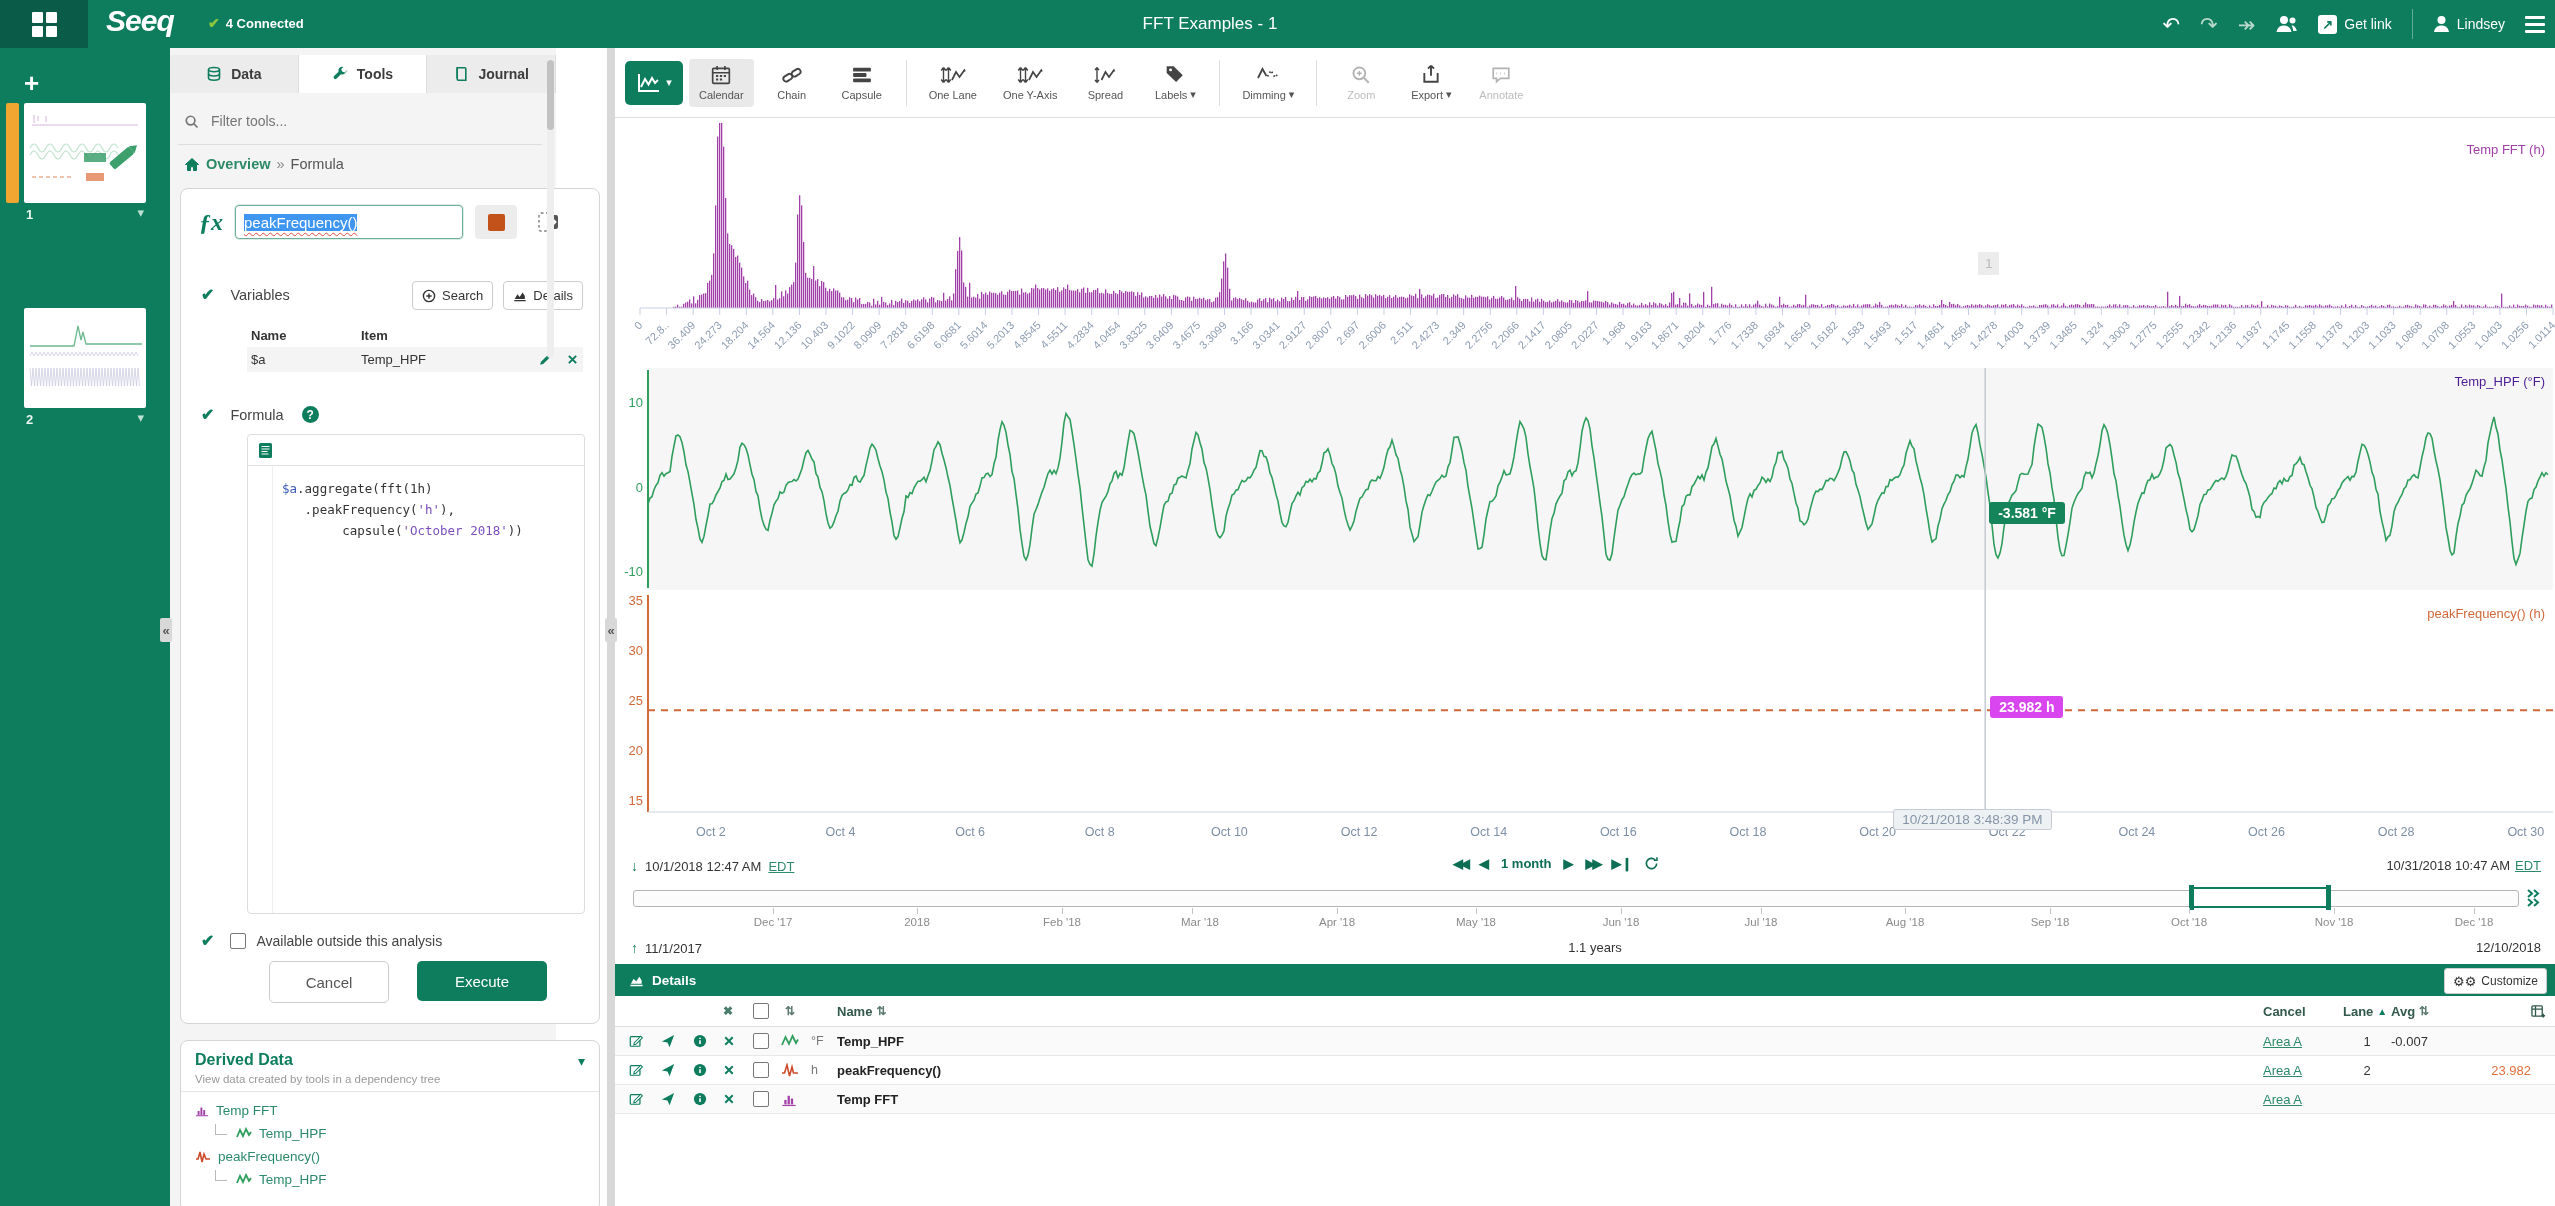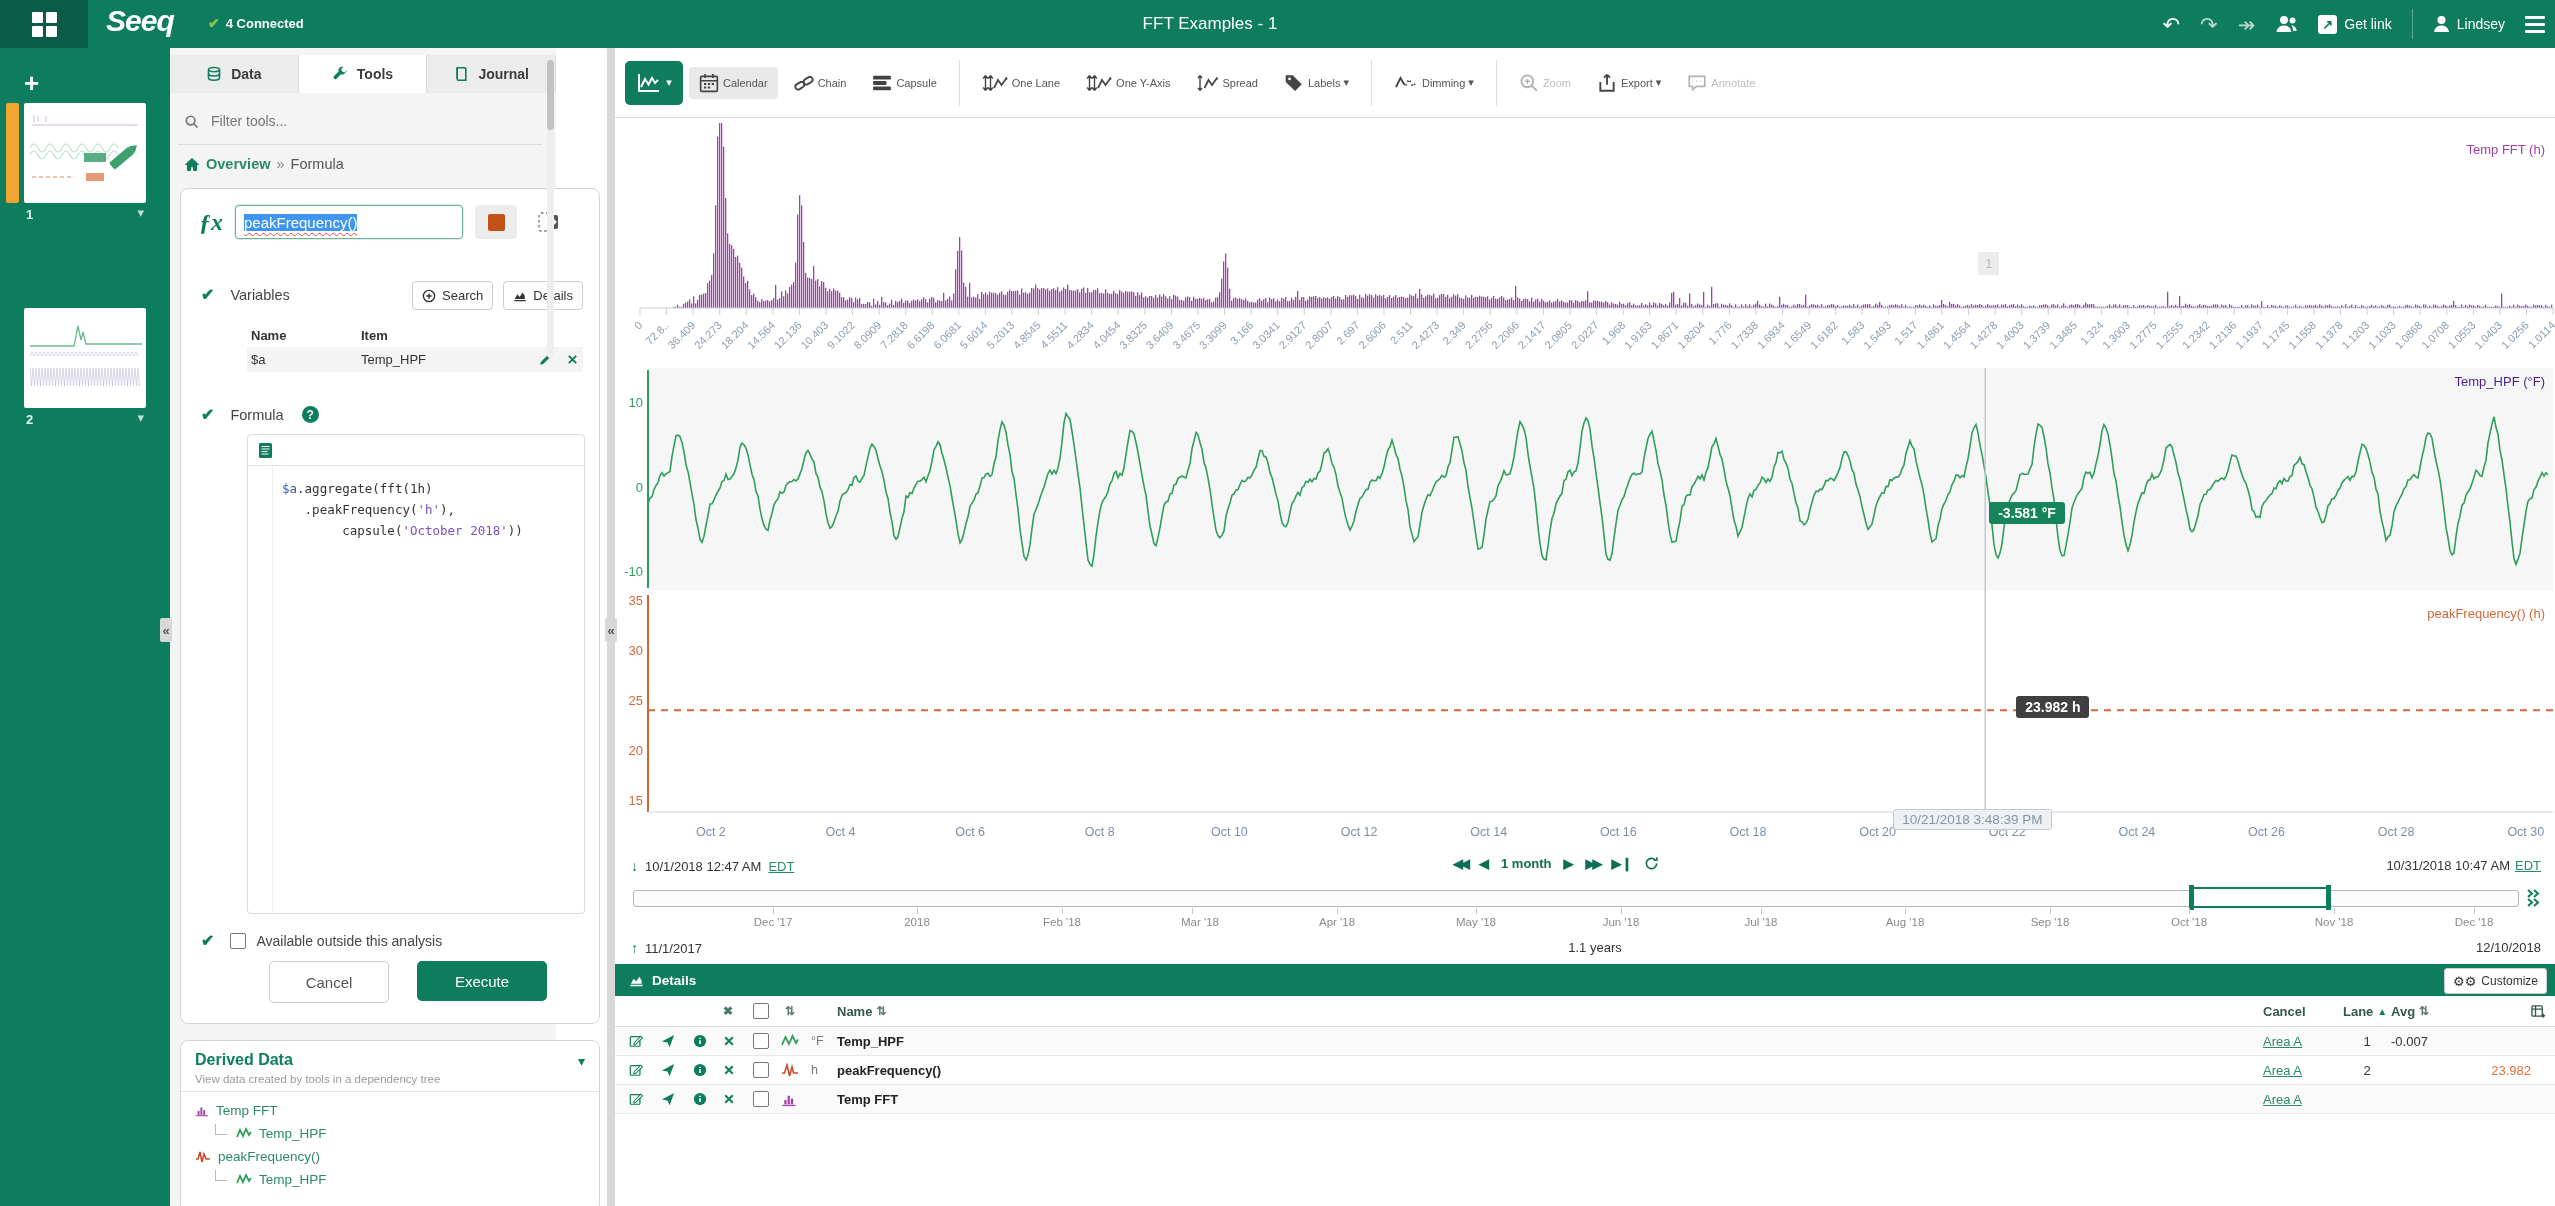--- a/index.html
+++ b/index.html
@@ -95,31 +95,31 @@
   .scrolltrack{position:absolute;right:2px;top:10px;width:7px;height:300px;background:#eee;border-radius:4px;}
   .scrollthumb{position:absolute;right:2px;top:12px;width:7px;height:70px;background:#c2c2c2;border-radius:4px;}
 
   .gutter-hl{position:absolute;left:607px;top:48px;width:8px;bottom:0;background:#d8d8d8;}
   .collapser{position:absolute;color:#555;font-size:13px;font-weight:bold;background:#d8d8d8;border-radius:2px;width:12px;height:24px;display:flex;align-items:center;justify-content:center;cursor:pointer;z-index:5;}
 
   
   .content{position:absolute;left:615px;top:48px;right:0;bottom:0;background:#fff;}
   .chart-toolbar{position:absolute;left:0;top:0;right:0;height:70px;border-bottom:1px solid #ddd;display:flex;align-items:center;gap:6px;padding-left:10px;box-sizing:border-box;}
   .viewbtn{width:58px;height:44px;background:#0d7d5d;border-radius:5px;color:#fff;display:flex;align-items:center;justify-content:center;gap:4px;cursor:pointer;}
-  .tbtn{display:flex;align-items:center;gap:4px;padding:6px 10px;border-radius:4px;color:#444;cursor:pointer;min-width:44px;}
+  .tbtn{display:flex;flex-direction:column;align-items:center;gap:4px;padding:6px 10px;border-radius:4px;color:#444;cursor:pointer;min-width:44px;}
   .tbtn .lbl{font-size:11px;color:#555;white-space:nowrap;display:flex;align-items:center;gap:3px;}
   .tbtn.active{background:#e9e9e9;}
   .tbtn.disabled{opacity:.4;}
   .tsep{width:1px;height:46px;background:#ddd;margin:0 6px;}
 
   #chart{position:absolute;left:0;top:70px;width:1940px;height:732px;}
   .lanelabel{position:absolute;font-size:13px;white-space:nowrap;}
   .badge1{position:absolute;left:1316px;top:134px;background:#ececec;color:#b9b9b9;font-size:13px;padding:4px 7px;}
   .tt-green{position:absolute;left:1326px;top:384px;background:#15845a;color:#fff;font-size:14px;font-weight:bold;padding:3px 9px;border-radius:3px;white-space:nowrap;}
-  .tt-orange{position:absolute;left:1328px;top:577px;background:#404040;color:#fff;font-size:14px;font-weight:bold;padding:3px 9px;border-radius:3px;white-space:nowrap;margin-left:26px;}
+  .tt-orange{position:absolute;left:1328px;top:577px;background:#d946ef;color:#fff;font-size:14px;font-weight:bold;padding:3px 9px;border-radius:3px;white-space:nowrap;}
   .tt-date{position:absolute;left:1232px;top:691px;background:#eef1f3;border:1px solid #c5cbd3;color:#8595a8;font-size:13.5px;padding:2px 8px;border-radius:3px;white-space:nowrap;}
 
   .navrow{position:absolute;left:0;top:802px;right:0;height:34px;font-size:13px;color:#333;}
   .nav-left{position:absolute;left:16px;top:8px;display:flex;gap:7px;align-items:center;}
   .nav-right{position:absolute;right:14px;top:8px;display:flex;gap:5px;align-items:center;}
   .greenlink{color:#2c8a68;text-decoration:underline;cursor:pointer;}
   .garrow{color:#0d7d5d;font-weight:bold;font-size:14px;}
   .nav-ctr{position:absolute;left:838px;top:6px;display:flex;gap:12px;align-items:center;color:#0d6e53;font-weight:bold;font-size:13px;}
   .nav-ctr .nbtn{cursor:pointer;letter-spacing:-3px;font-size:13px;}
   .nav-ctr .single{letter-spacing:0;}

